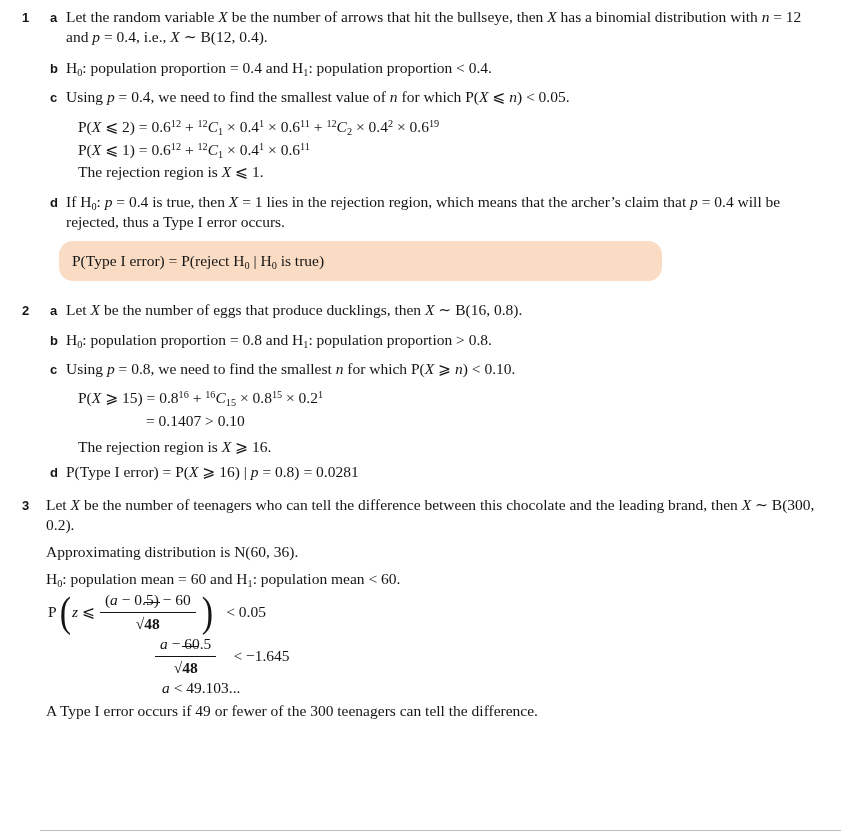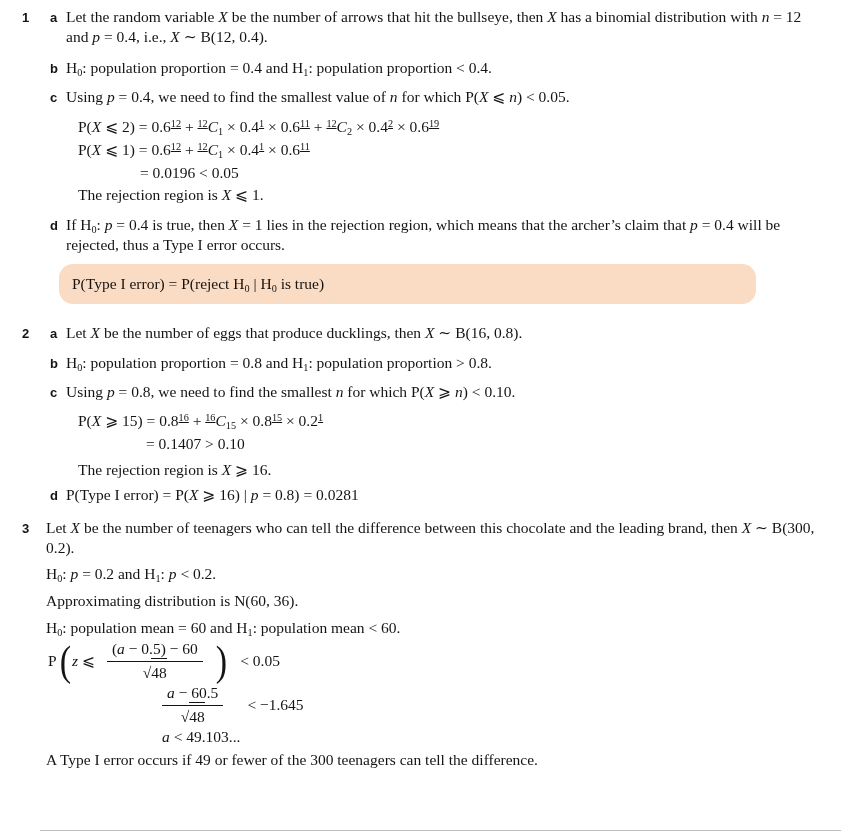--- a/index.html
+++ b/index.html
@@ -19,46 +19,46 @@
   .qcontent { flex:1; padding-right:16px; }
   .part { display:flex; }
   .plabel {
     flex:0 0 16px; padding-top:1px;
     font-family:"Liberation Sans","DejaVu Sans",sans-serif;
     font-weight:700; font-size:13px;
   }
   .ptext { flex:1; }
   i { font-style:italic; }
   sup, sub { font-size:66%; line-height:0; }
-  sup { vertical-align:0.45em;text-decoration:underline; }
+  sup { vertical-align:0.45em; }
   sub { vertical-align:-0.25em; }
   .mathblock { margin-left:28px; }
   .mline { line-height:23px; }
   .mline.cont { margin-left:62px; }
   .mline.cont2 { margin-left:68px; }
   .concl { line-height:22px; }
   .mt4 { margin-top:4px; } .mt6 { margin-top:6px; } .mt7 { margin-top:7px; }
   .mt8 { margin-top:8px; } .mt9 { margin-top:9px; } .mt11 { margin-top:11px; }
   .highlight-box {
-    margin-left:9px; margin-top:9px; width:697px; height:40px;
+    margin-left:9px; margin-top:9px; width:603px; height:40px;
     border-radius:14px; display:flex; align-items:center; padding-left:13px;
     box-sizing:border-box;
   }
   .sec2 { margin-top:19px; }
   .sec3 { margin-top:12px; }
   .disp { display:flex; align-items:center; line-height:normal; }
   .disp .dlead { margin-right:2px; }
   .bigp {
     font-size:34px; transform:scaleY(1.25); transform-origin:center;
     display:inline-block; padding:0 1px; font-weight:400;
   }
-  .frac { display:inline-flex; flex-direction:column; align-items:center; margin:0 12px; }
+  .frac { display:inline-flex; flex-direction:column; align-items:center; margin:0 5px; }
   .fnum { display:block; padding:0 5px 3px; border-bottom:1.4px solid #141414; text-align:center; }
   .fden { display:block; padding-top:2px; }
-  .radicand { border-top:1.4px solid #141414; padding-top:5px; }
+  .radicand { border-top:1.4px solid #141414; padding-top:12px;font-weight:bold; }
   .dcmp { margin-left:12px; }
   .eq1 { margin-left:2px; margin-top:2px; }
   .eq2 { margin-left:104px; margin-top:2px; }
   .eq3 { margin-left:116px; margin-top:2px; line-height:18px; }
   .bottom-rule { position:absolute; left:40px; right:0; bottom:1px; height:1px; }
 </style>
 </head>
 <body>
 
 <div class="page" style="color: rgb(20, 20, 20);">
@@ -74,21 +74,20 @@
         <div class="plabel">b</div>
         <div class="ptext">H<sub>0</sub>: population proportion = 0.4 and H<sub>1</sub>: population proportion &lt; 0.4.</div>
       </div>
       <div class="part mt8">
         <div class="plabel">c</div>
         <div class="ptext">Using <i>p</i> = 0.4, we need to find the smallest value of <i>n</i> for which P(<i>X</i> ⩽ <i>n</i>) &lt; 0.05.</div>
       </div>
       <div class="mathblock mt7">
         <div class="mline">P(<i>X</i> ⩽ 2) = 0.6<sup>12</sup> + <sup>12</sup><i>C</i><sub>1</sub> × 0.4<sup>1</sup> × 0.6<sup>11</sup> + <sup>12</sup><i>C</i><sub>2</sub> × 0.4<sup>2</sup> × 0.6<sup>19</sup></div>
         <div class="mline">P(<i>X</i> ⩽ 1) = 0.6<sup>12</sup> + <sup>12</sup><i>C</i><sub>1</sub> × 0.4<sup>1</sup> × 0.6<sup>11</sup></div>
-        <div class="mline cont">= 0.0196 &lt; 0.05</div>
         <div class="mline concl">The rejection region is <i>X</i> ⩽ 1.</div>
       </div>
       <div class="part mt9">
         <div class="plabel">d</div>
         <div class="ptext">If H<sub>0</sub>: <i>p</i> = 0.4 is true, then <i>X</i> = 1 lies in the rejection region, which means that the archer’s claim that <i>p</i> = 0.4 will be rejected, thus a Type I error occurs.</div>
       </div>
       <div class="highlight-box" style="background: rgb(250, 219, 195);">
         <span>P(Type I error) = P(reject H<sub>0</sub> | H<sub>0</sub> is true)</span>
       </div>
     </div>
@@ -118,21 +117,20 @@
         <div class="plabel">d</div>
         <div class="ptext">P(Type I error) = P(<i>X</i> ⩾ 16) | <i>p</i> = 0.8) = 0.0281</div>
       </div>
     </div>
   </section>
 
   <section class="question q3 sec3">
     <div class="qnum">3</div>
     <div class="qcontent">
       <div>Let <i>X</i> be the number of teenagers who can tell the difference between this chocolate and the leading brand, then <i>X</i> ∼ B(300, 0.2).</div>
-      <div class="mt6">H<sub>0</sub>: <i>p</i> = 0.2 and H<sub>1</sub>: <i>p</i> &lt; 0.2.</div>
       <div class="mt7">Approximating distribution is N(60, 36).</div>
       <div class="mt7">H<sub>0</sub>: population mean = 60 and H<sub>1</sub>: population mean &lt; 60.</div>
 
       <div class="disp eq1">
         <span class="dlead">P</span>
         <span class="bigp">(</span>
         <span><i>z</i> ⩽</span>
         <span class="frac">
           <span class="fnum">(<i>a</i> − 0.5) − 60</span>
           <span class="fden"><span>√</span><span class="radicand">48</span></span>

